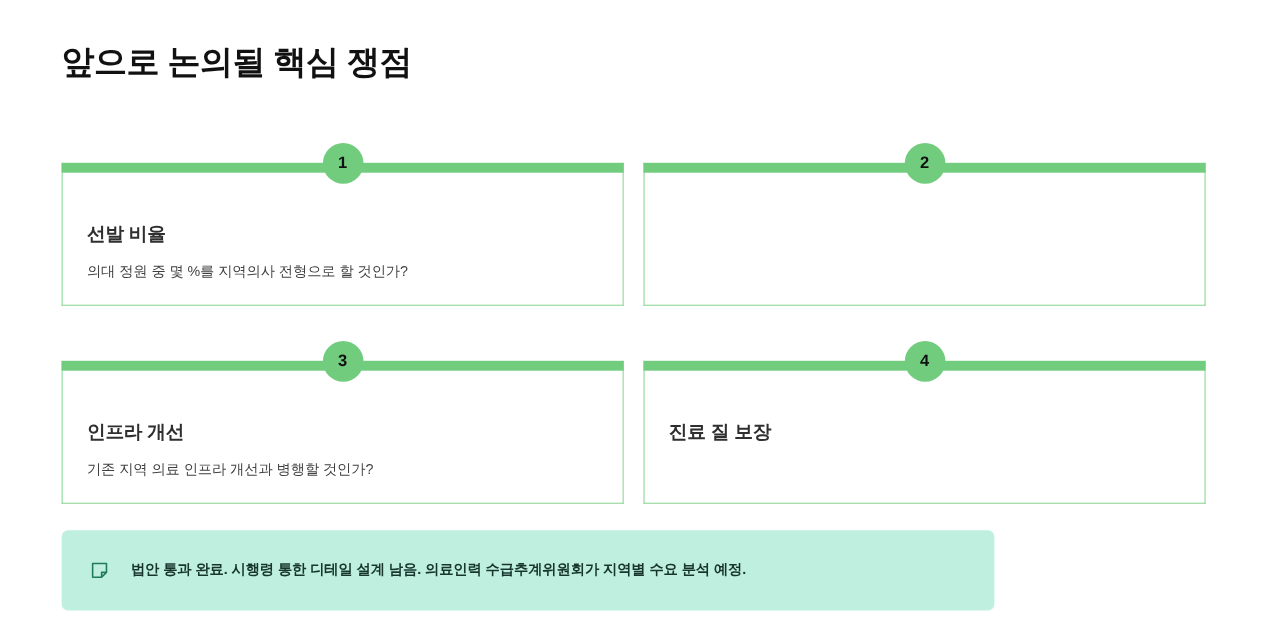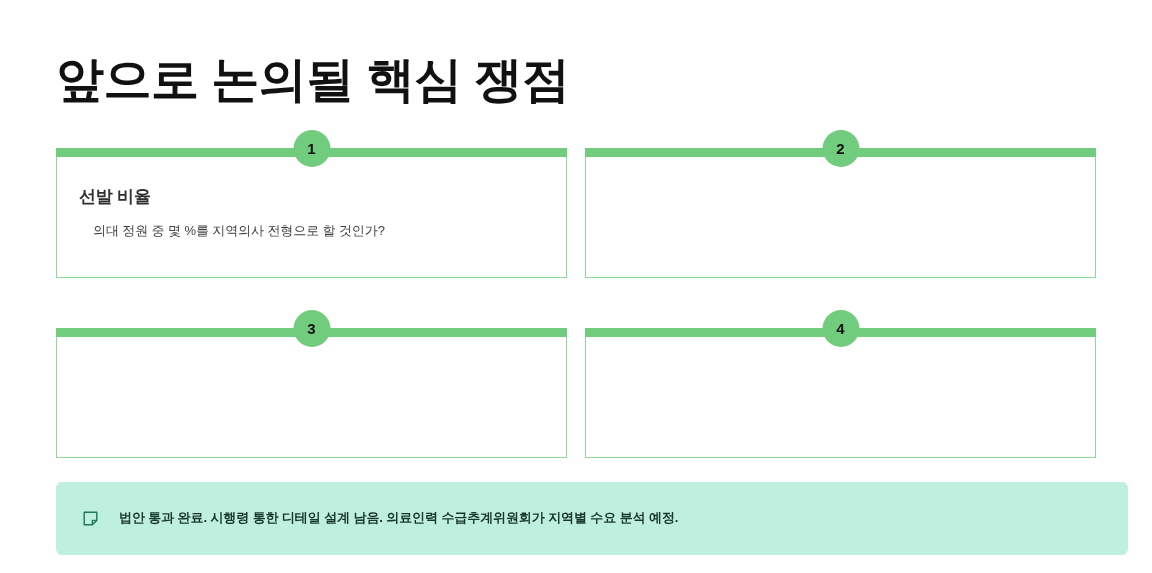--- a/index.html
+++ b/index.html
@@ -20,21 +20,21 @@
     position: absolute;
     left: 0; top: 0;
     width: 1152px;
     height: 573px;
   }
 
   .page-title {
     position: absolute;
     left: 56px;
     top: 18px;
-    font-size: 48px;
+    font-size: 30px;
     font-weight: 700;
     letter-spacing: -0.5px;
     color: #111111;
     line-height: 1.25;
     white-space: nowrap;
   }
 
   .card-grid {
     position: absolute;
     left: 56px;
@@ -82,38 +82,38 @@
     justify-content: center;
     line-height: 1;
     z-index: 2;
   }
 
   .card-title {
     font-size: 17px;
     font-weight: 700;
     color: #2f2f2f;
     line-height: 1.3;
-    margin: 0 0 14px 0;
+    margin: 16px 0 14px 0;
     letter-spacing: -0.2px;
   }
 
   .card-desc {
     font-size: 13px;
     font-weight: 400;
     color: #3f3f3f;
     line-height: 1.45;
-    margin: 14px;
+    margin: 0;
     letter-spacing: -0.1px;
   }
 
   .footer-note {
     position: absolute;
     left: 56px;
     top: 482px;
-    width: 1072px;
+    width: 848px;
     height: 73px;
     box-sizing: border-box;
     background: #BFF0DF;
     border-radius: 6px;
     display: flex;
     align-items: center;
     padding: 0 26px;
   }
 
   .footer-icon {
@@ -150,25 +150,28 @@
     </div>
 
     <div class="issue-card">
       <div class="card-accent-bar"></div>
       <div class="card-badge">2</div>
     </div>
 
     <div class="issue-card">
       <div class="card-accent-bar"></div>
       <div class="card-badge">3</div>
+      <p class="card-title">인프라 개선</p>
+      <p class="card-desc">기존 지역 의료 인프라 개선과 병행할 것인가?</p>
     </div>
 
     <div class="issue-card">
       <div class="card-accent-bar"></div>
       <div class="card-badge">4</div>
+      <p class="card-title">진료 질 보장</p>
     </div>
 
   </div>
 
   <div class="footer-note">
     <svg class="footer-icon" viewBox="0 0 20 20">
       <path d="M2.6 2.6 H17.4 V12.2 L12.2 17.4 H2.6 Z M12.2 17.4 V12.2 H17.4" fill="none" stroke="#1f7a5e" stroke-width="1.7" stroke-linejoin="round" stroke-linecap="round"></path>
     </svg>
     <span class="footer-text">법안 통과 완료. 시행령 통한 디테일 설계 남음. 의료인력 수급추계위원회가 지역별 수요 분석 예정.</span>
   </div>

